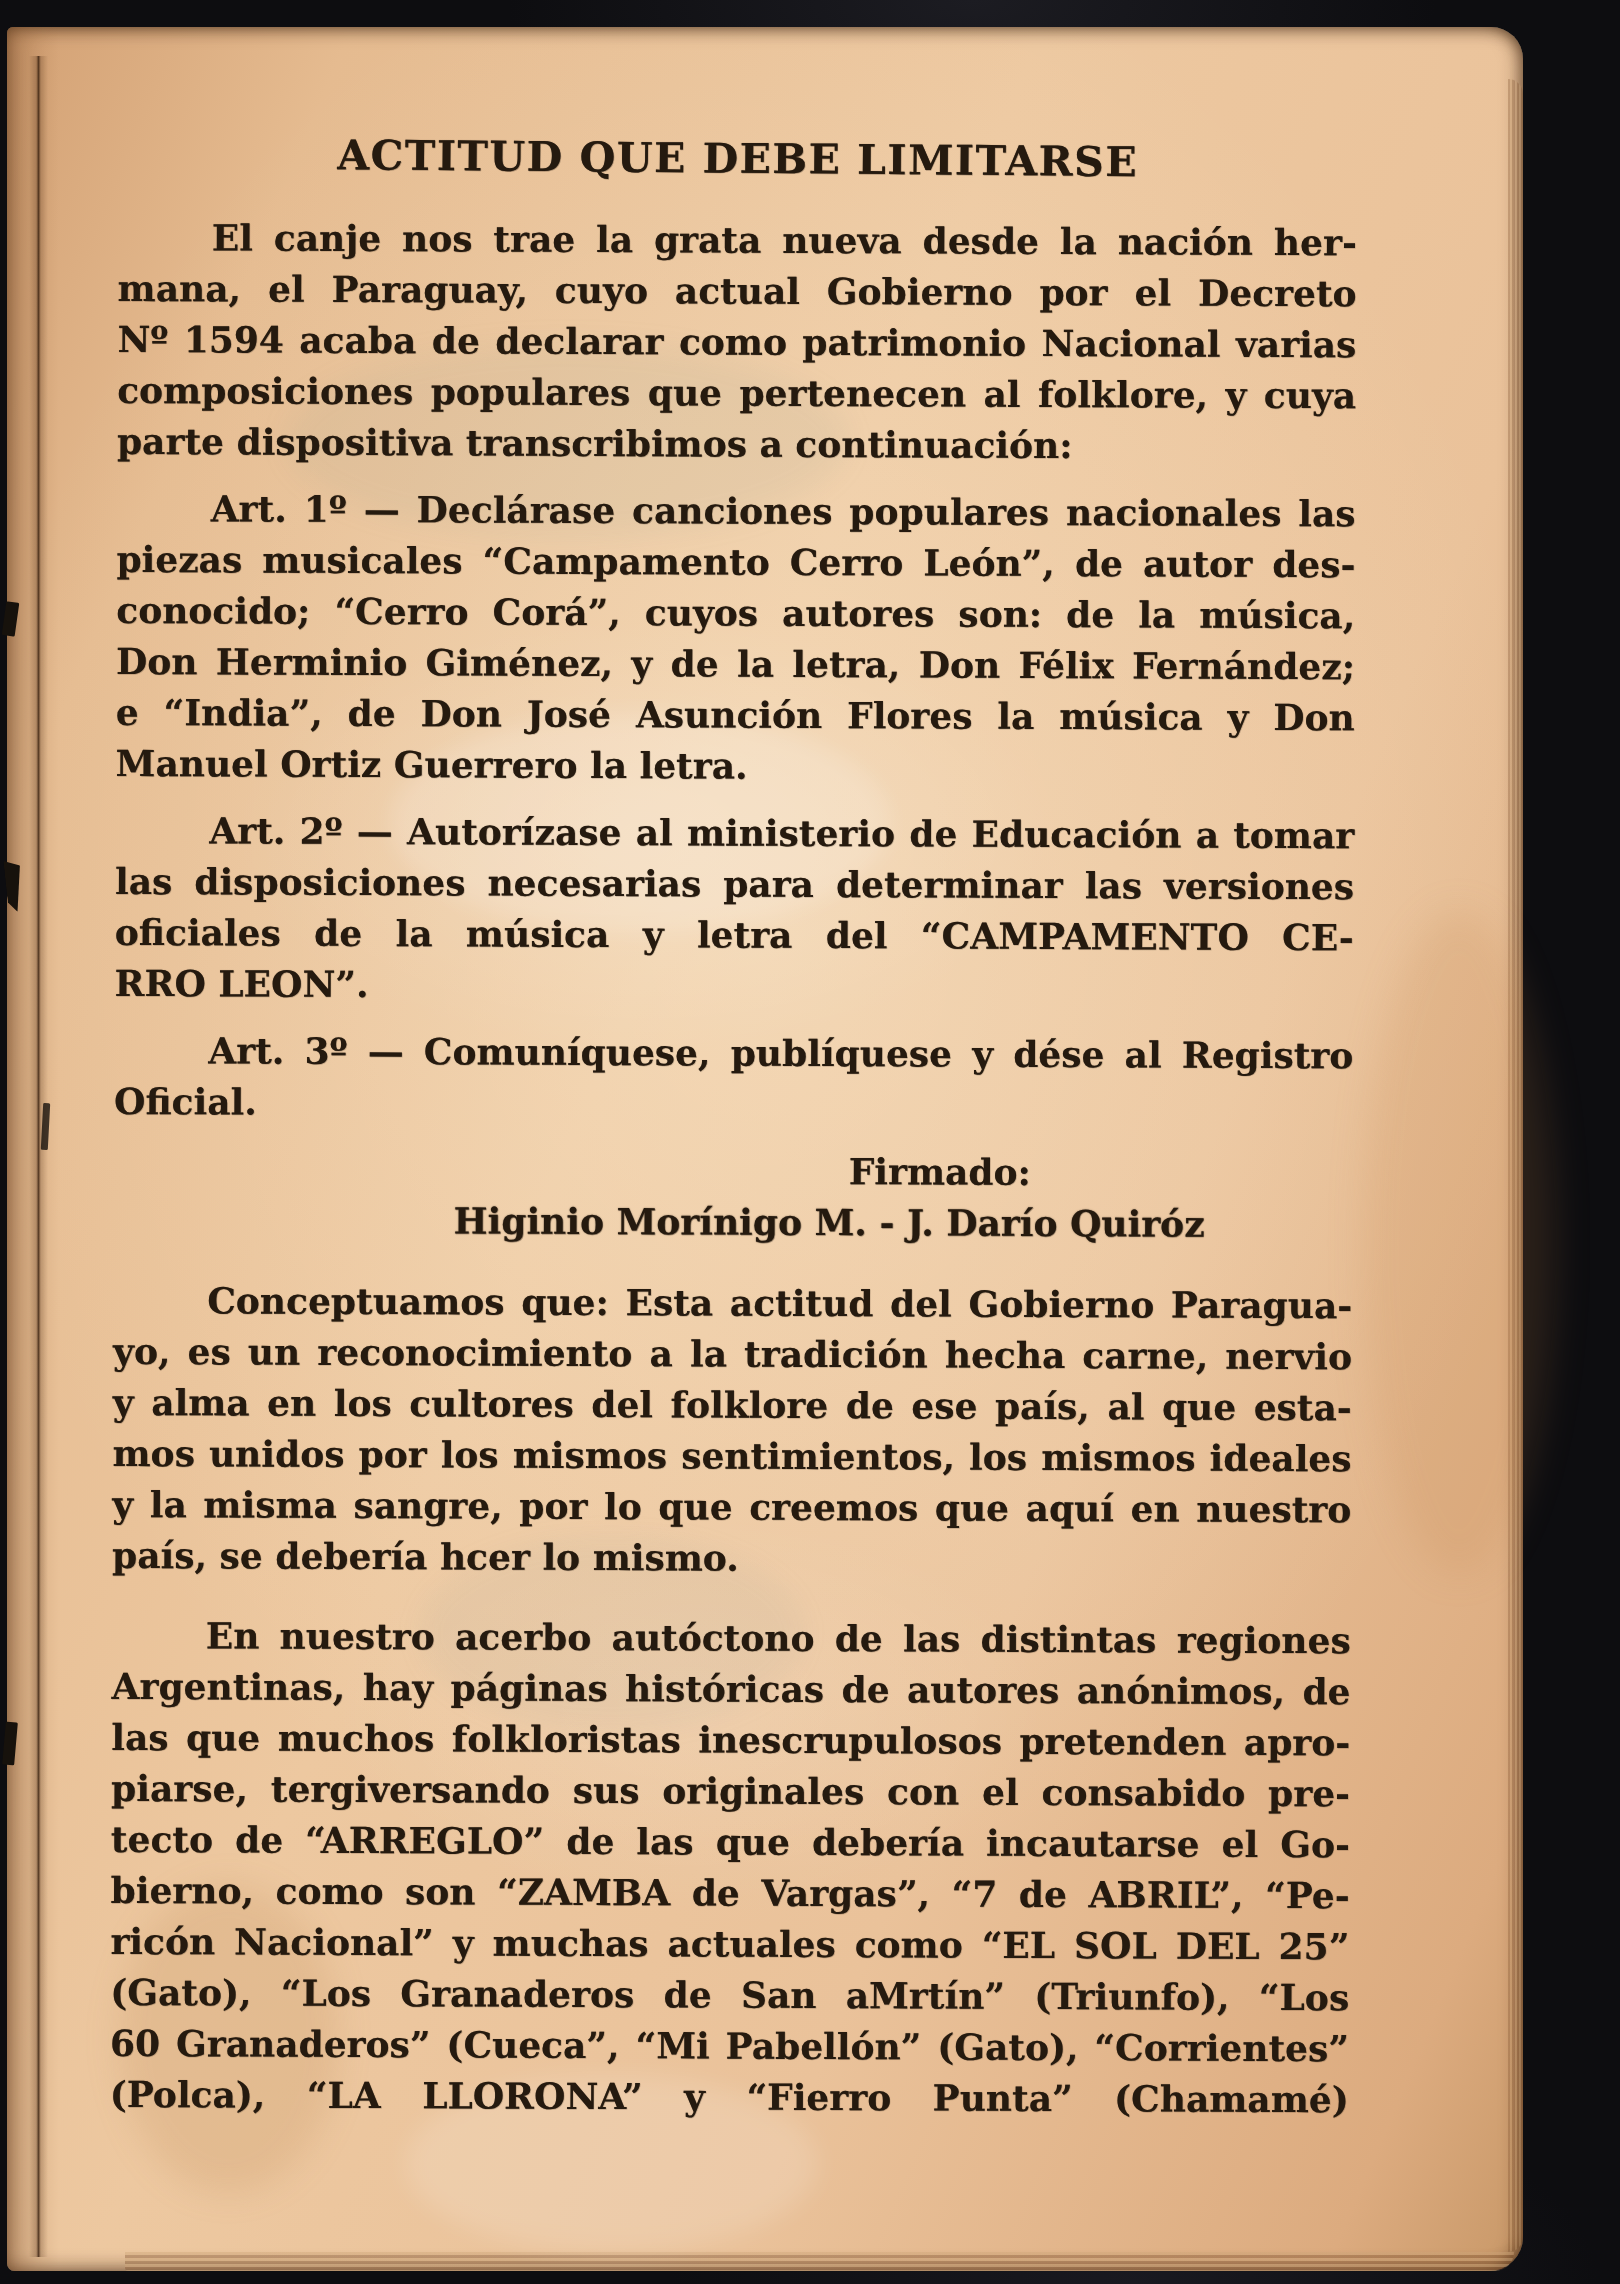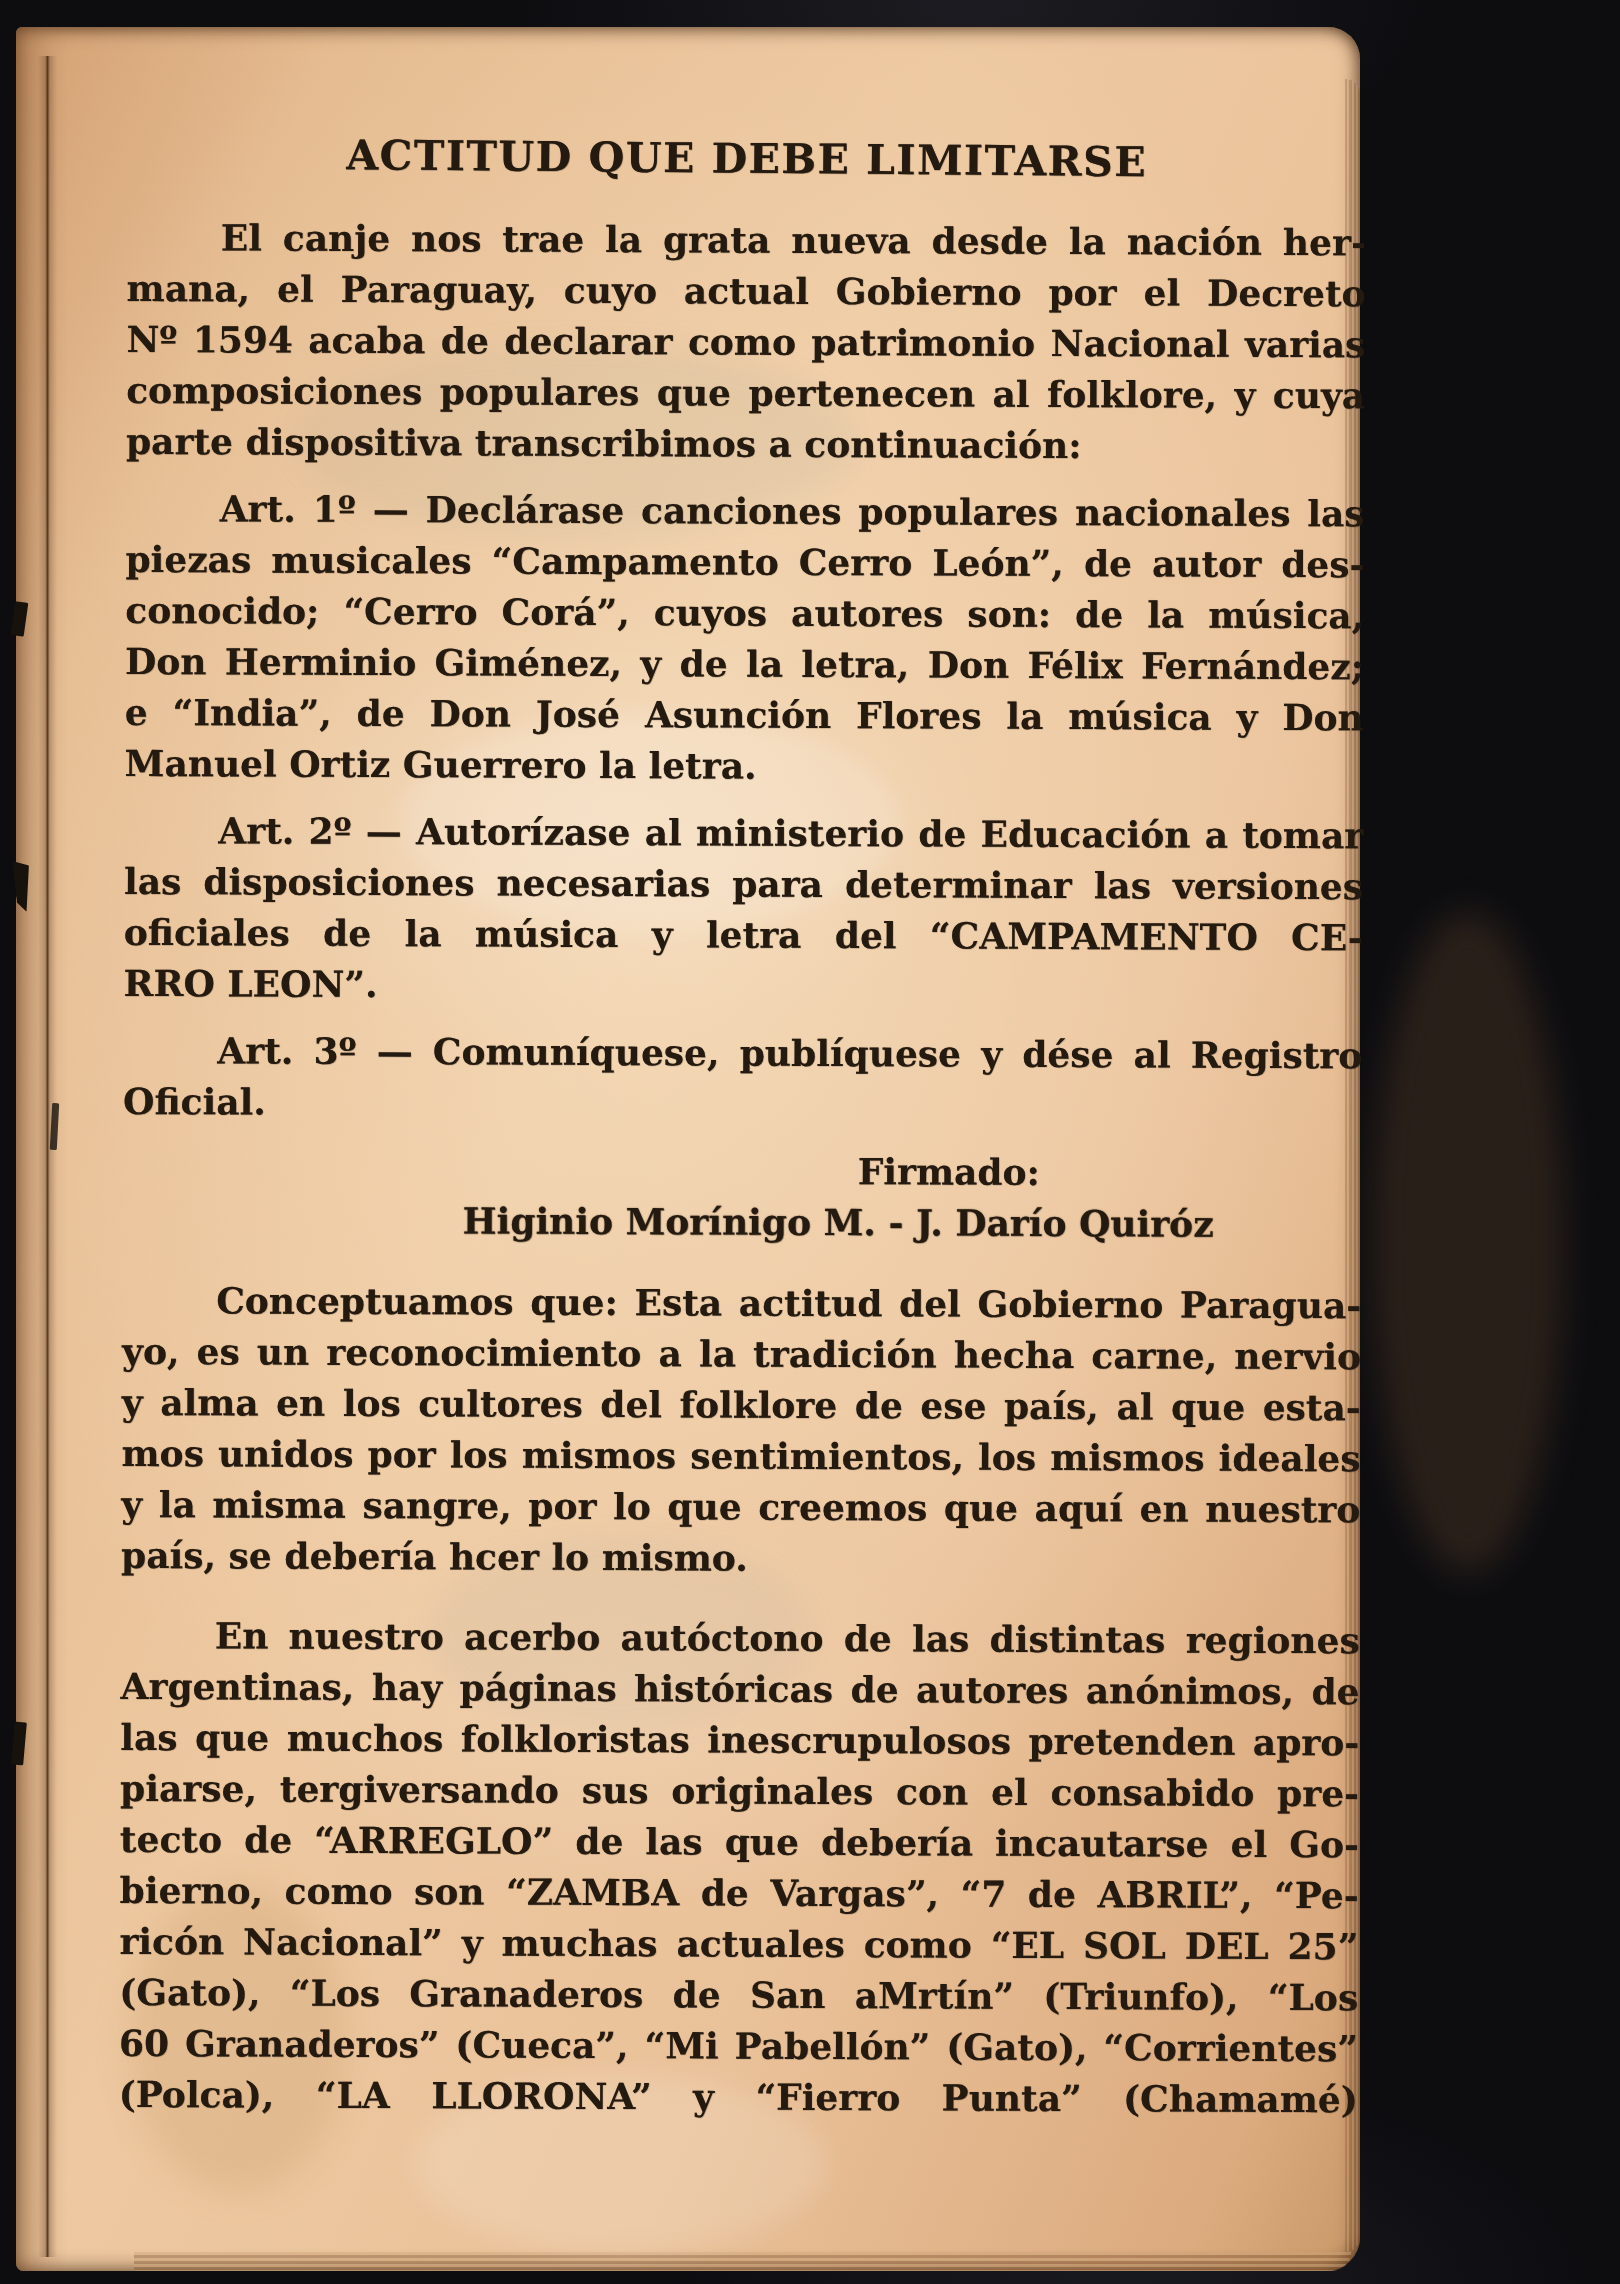--- a/index.html
+++ b/index.html
@@ -15,23 +15,23 @@
     position: absolute;
     inset: 0;
     background:
       radial-gradient(ellipse 663px 295px at 60% 0%, #1c1c22, transparent 70%),
       radial-gradient(ellipse 663px 295px at 70% 100%, #191920, transparent 70%),
       #0d0d10;
   }
   
   .paper {
     position: absolute;
-    left: 16px;
+    left: 7px;
     top: 26.5px;
-    width: 1344px;
+    width: 1516px;
     height: 2244px;
     border-radius: 5.9px 32px 34px 7.4px;
     background:
       radial-gradient(ellipse 1105px 1400px at 50% 40%, rgba(255,243,218,0.38), rgba(255,243,218,0) 72%),
       radial-gradient(ellipse 589px 309px at 42% 36%, rgba(255,255,255,0.18), transparent 70%),
       radial-gradient(ellipse 516px 280px at 45% 75%, rgba(255,255,255,0.12), transparent 70%),
       linear-gradient(113deg, #d3a174 0%, #e5bb90 14%, #edc8a0 42%, #eac29a 68%, #dcab7f 92%, #c89868 100%);
     box-shadow:
       inset 0 7.4px 16px -5.9px rgba(50,25,8,0.55),
       inset -10.3px 0 19px -7.4px rgba(50,25,8,0.55),

